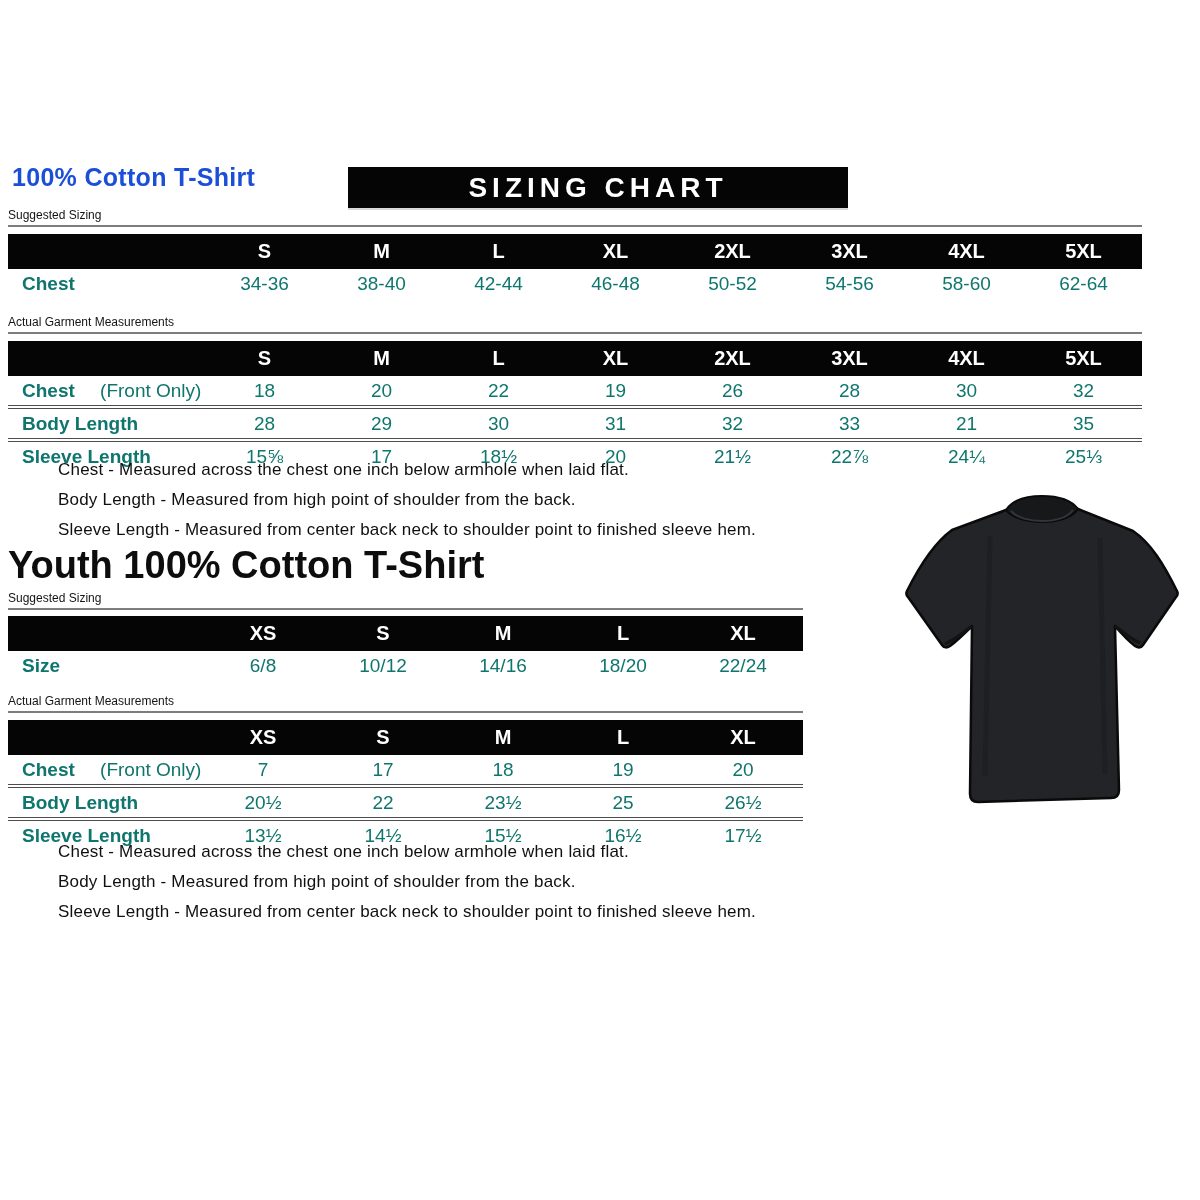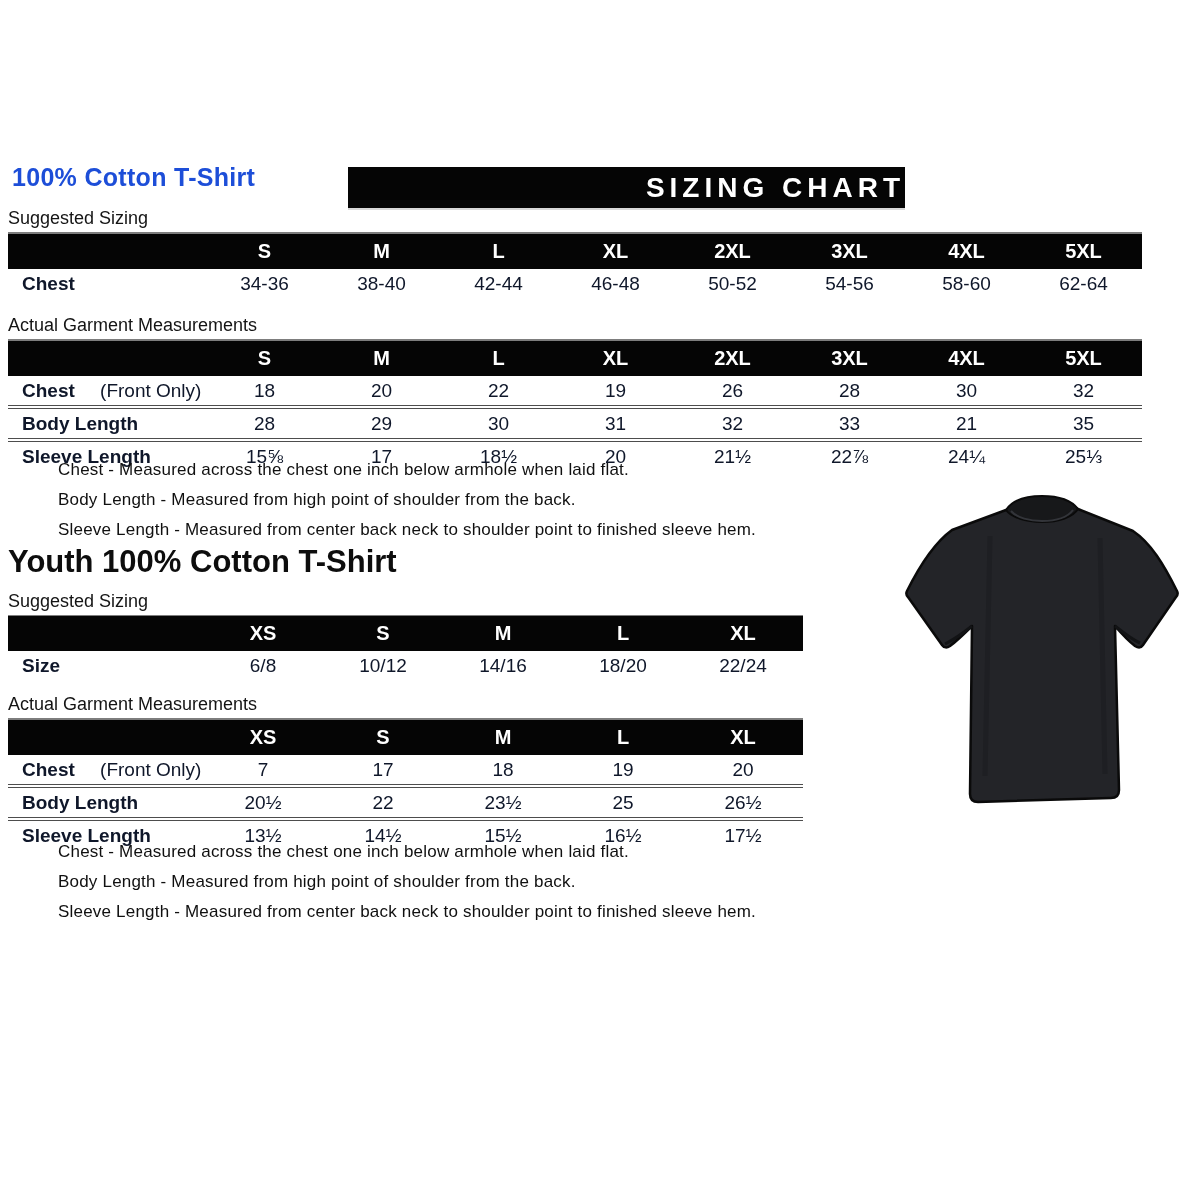--- a/index.html
+++ b/index.html
@@ -8,48 +8,48 @@
     font-family:"Liberation Sans", sans-serif; color:#1a1a1a;
     -webkit-font-smoothing:antialiased;
   }
   .abs { position:absolute; }
 
   
   .page-title {
     left:12px; top:163px; font-size:25px; font-weight:700; letter-spacing:0.3px; color:#1d4ed8;
   }
   .banner {
-    left:348px; top:167px; width:557px; height:41px; background:#050505;
+    left:348px; top:167px; width:500px; height:41px; background:#050505;
     color:#ffffff; font-weight:bold; font-size:28px; letter-spacing:5px;
-    text-align:right; line-height:41px; box-shadow:0 2px 0 #d9d9d9;
+    text-align:center; line-height:41px; box-shadow:0 2px 0 #d9d9d9;
   }
 
   
   .section-label {
-    font-size:18px; color:#141414; padding-bottom:3px;
+    font-size:12px; color:#141414; padding-bottom:3px;
     border-bottom:2px solid #7d7d7d;
   }
 
   
   table.size-table { border-collapse:collapse; table-layout:fixed; }
   table.size-table th {
     background:#050505; color:#ffffff; font-weight:bold; font-size:20px;
     height:35px; text-align:center; padding:0;
   }
   table.size-table td {
-    font-size:19px; color:#0f172a; text-align:center; height:29px; padding:0;
+    font-size:19px; color:#0f766e; text-align:center; height:29px; padding:0;
   }
   td.rowlabel { text-align:left !important; padding-left:14px !important; font-weight:bold; color:#111; }
   td.rowlabel .suffix { font-weight:400;margin-left:20px; }
   table.meas tbody tr + tr td { border-top:4px double #4d4d4d; }
 
   
   .notes div { font-size:17px; color:#101010; margin-bottom:10px; letter-spacing:0.2px;margin-left:44px; }
 
-  .youth-title { left:8px; top:544px; font-size:31px; font-weight:bold; color:#0d0d0d; }
+  .youth-title { left:8px; top:544px; font-size:38px; font-weight:bold; color:#0d0d0d; }
 
   
   .tshirt-wrap { left:890px; top:476px; width:306px; height:340px; }
 </style>
 </head>
 <body>
 
 <div class="abs page-title">100% Cotton T-Shirt</div>
 <div class="abs banner">
   <span>SIZING CHART</span>

